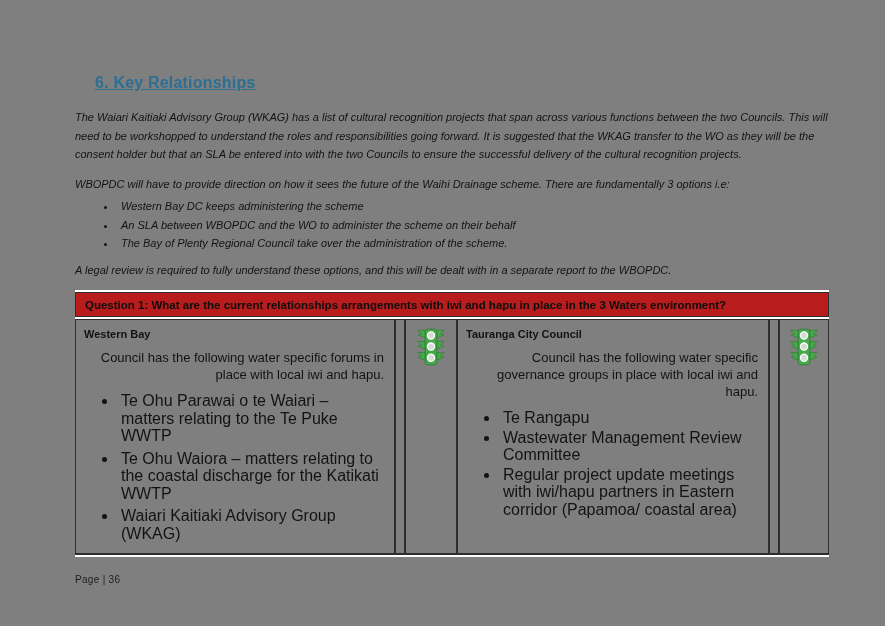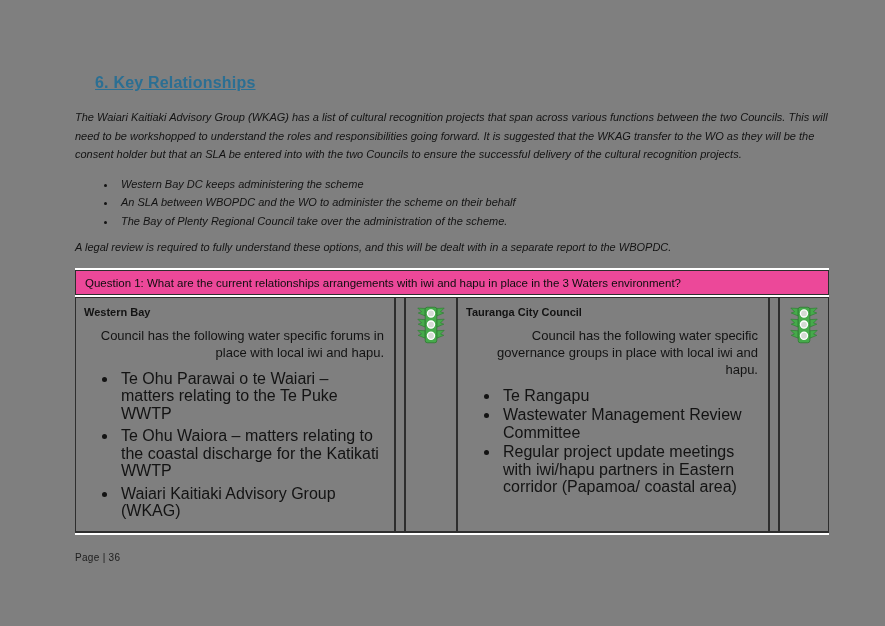--- a/index.html
+++ b/index.html
@@ -34,24 +34,24 @@
   ul.options li { padding-left: 4px; }
 
   table.qtable {
     border-collapse: separate;
     border-spacing: 0 2px;
     background: #ffffff;
     margin-top: 5px;
     table-layout: fixed;
   }
   td.qhead {
-    background: #ec4899;
+    background: #b91c1c;
     border: 1px solid #2e2e2e;
     padding: 6px 9px 5px 9px;
-    font-weight: 400;
+    font-weight: 700;
     font-size: 11.5px;
     color: #0d0d0d;
   }
   tr.body-row td {
     background: #7f7f7f;
     border: 1px solid #2e2e2e;
     border-bottom-width: 2px;
     vertical-align: top;
     height: 161px;
   }
@@ -77,20 +77,21 @@
   .tl-icon { display: inline-block; }
 </style>
 </head>
 <body>
 
 <div class="doc">
 
   <h1 class="heading">6. Key Relationships</h1>
 
   <p class="para">The Waiari Kaitiaki Advisory Group (WKAG) has a list of cultural recognition projects that span across various functions between the two Councils. This will need to be workshopped to understand the roles and responsibilities going forward. It is suggested that the WKAG transfer to the WO as they will be the consent holder but that an SLA be entered into with the two Councils to ensure the successful delivery of the cultural recognition projects.</p>
+  <p class="para tight">WBOPDC will have to provide direction on how it sees the future of the Waihi Drainage scheme. There are fundamentally 3 options i.e:</p>
 
   <ul class="options">
     <li>Western Bay DC keeps administering the scheme</li>
     <li>An SLA between WBOPDC and the WO to administer the scheme on their behalf</li>
     <li>The Bay of Plenty Regional Council take over the administration of the scheme.</li>
   </ul>
 
   <p class="para">A legal review is required to fully understand these options, and this will be dealt with in a separate report to the WBOPDC.</p>
 
   <table class="qtable">

